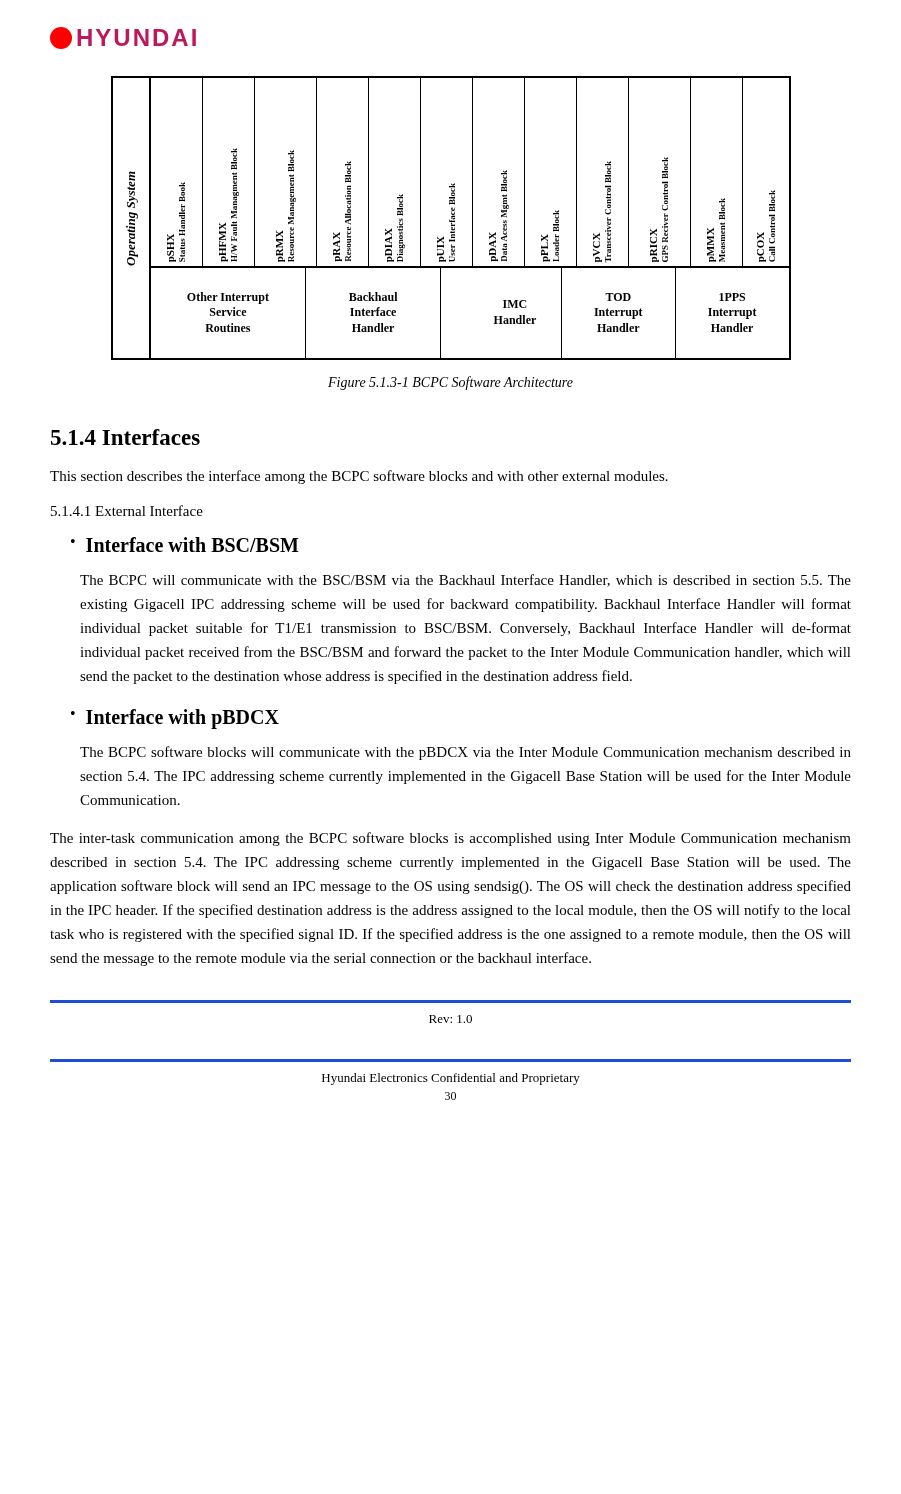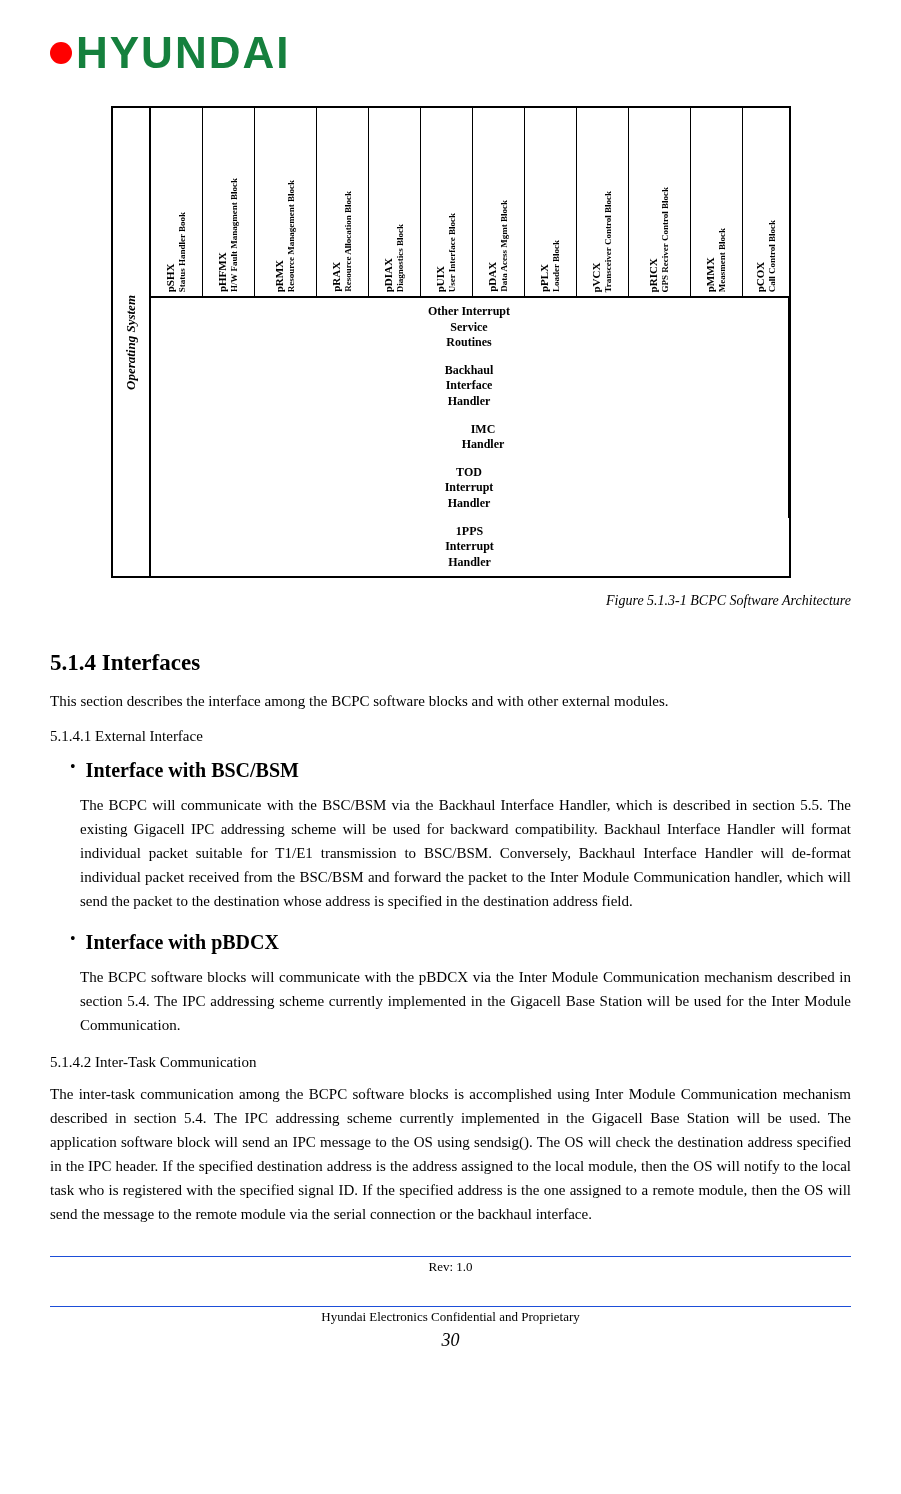--- a/index.html
+++ b/index.html
@@ -20,24 +20,24 @@
       align-items: center;
       margin-bottom: 20px;
     }
     .logo-circle {
       width: 22px; height: 22px;
       background: red;
       border-radius: 50%;
       margin-right: 4px;
     }
     .logo-text {
-      font-size: 44px;
+      font-size: 24px;
       font-weight: bold;
       font-family: Arial, sans-serif;
-      color: #15803d;
+      color: #be185d;
       letter-spacing: 2px;
     }
 
     
     .diagram-container {
       border: 2px solid #000;
       margin: 15px auto 5px auto;
       width: 680px;
       display: flex;
       position: relative;
@@ -102,43 +102,42 @@
       font-weight: bold;
     }
     .col-header-text .sub-name {
       font-size: 9px;
     }
 
     
     .bottom-row {
       display: flex;
       min-height: 90px;
-      flex-direction: column;
     }
     .bottom-cell {
       flex: 1;
       border-right: 1px solid #000;
       display: flex;
       align-items: center;
       justify-content: center;
       text-align: center;
       font-size: 12px;
       font-weight: bold;
       padding: 6px 4px;
       line-height: 1.3;
     }
     .bottom-cell:last-child {
       border-right: none;
     }
 
     
     .figure-caption {
-      text-align: right;
+      text-align: center;
       font-size: 14px;
-      margin: 12px 0 35px 0;
+      margin: 12px 0 28px 0;
       font-style: italic;
     }
 
     
     .section-heading {
       font-size: 23px;
       font-weight: bold;
       margin: 10px 0 8px 0;
     }
 
@@ -173,26 +172,26 @@
       text-align: justify;
       margin: 4px 0 14px 30px;
       line-height: 1.6;
     }
 
     
     .footer {
       text-align: center;
       font-size: 13px;
       margin-top: 30px;
-      border-top: 1px solid #1d4ed8;
+      border-top: 3px solid #1d4ed8;
+      padding-top: 6px;
     }
     .page-number {
       text-align: center;
-      font-size: 18px;
-      font-style: italic;
+      font-size: 12px;
     }
 
     .diag-col-1 { flex: 0 0 52px; }
     .diag-col-2 { flex: 0 0 52px; }
     .diag-col-3 { flex: 0 0 62px; }
     .diag-col-4 { flex: 0 0 52px; }
     .diag-col-5 { flex: 0 0 52px; }
     .diag-col-6 { flex: 0 0 52px; }
     .diag-col-7 { flex: 0 0 52px; }
     .diag-col-8 { flex: 0 0 52px; }
@@ -342,21 +341,20 @@
     <span class="bullet-label">Interface with BSC/BSM</span>
   </div>
   <div class="bullet-body">The BCPC will communicate with the BSC/BSM via the Backhaul Interface Handler, which is described in section 5.5.  The existing Gigacell IPC addressing scheme will be used for backward compatibility. Backhaul Interface Handler will format individual packet suitable for T1/E1 transmission to BSC/BSM.  Conversely, Backhaul Interface Handler will de-format individual packet received from the BSC/BSM and forward the packet to the Inter Module Communication handler, which will send the packet to the destination whose address is specified in the destination address field.</div>
 
   <div class="bullet-item">
     <span class="bullet-dot">•</span>
     <span class="bullet-label">Interface with pBDCX</span>
   </div>
   <div class="bullet-body">The BCPC software blocks will communicate with the pBDCX via the Inter Module Communication mechanism described in section 5.4. The IPC addressing scheme currently implemented in the Gigacell Base Station will be used for the Inter Module Communication.</div>
 
-  <div class="sub-section-heading">5.1.4.2  Inter-Task Communication</div>
   <div class="body-text">The inter-task communication among the BCPC software blocks is accomplished using Inter Module Communication mechanism described in section 5.4.  The IPC addressing scheme currently implemented in the Gigacell Base Station will be used.  The application software block will send an IPC message to the OS using sendsig(). The OS will check the destination address specified in the IPC header. If the specified destination address is the address assigned to the local module, then the OS will notify to the local task who is registered with the specified signal ID. If the specified address is the one assigned to a remote module, then the OS will send the message to the remote module via the serial connection or the backhaul interface.</div>
 </div>
 
 <div>
   <div class="footer rev">Rev: 1.0</div>
   <div class="footer">Hyundai Electronics Confidential and Proprietary</div>
   <div class="page-number">30</div>
 </div>
 
 </body></html>

